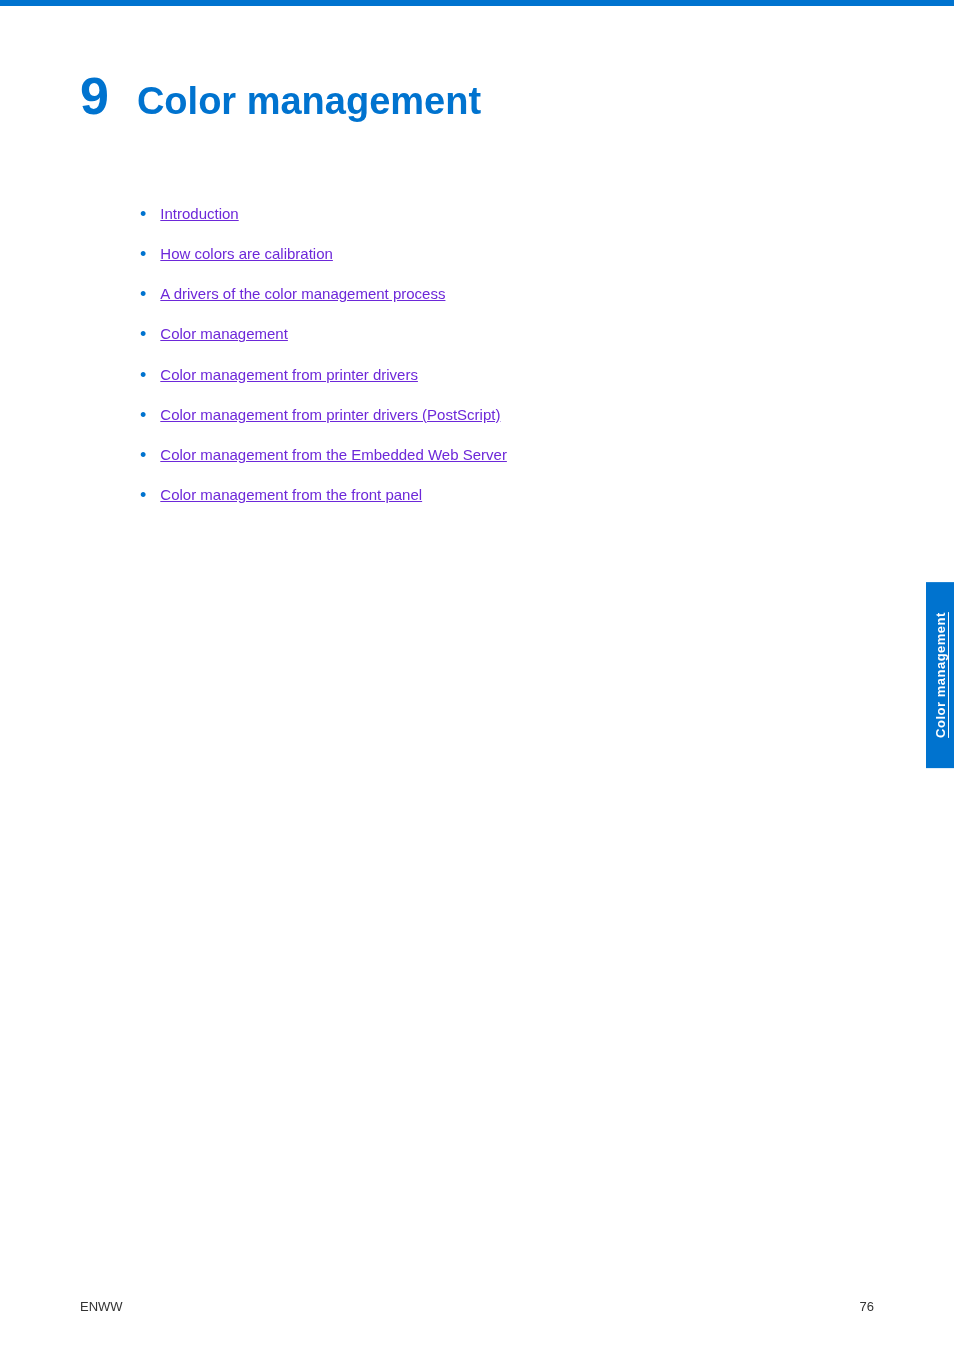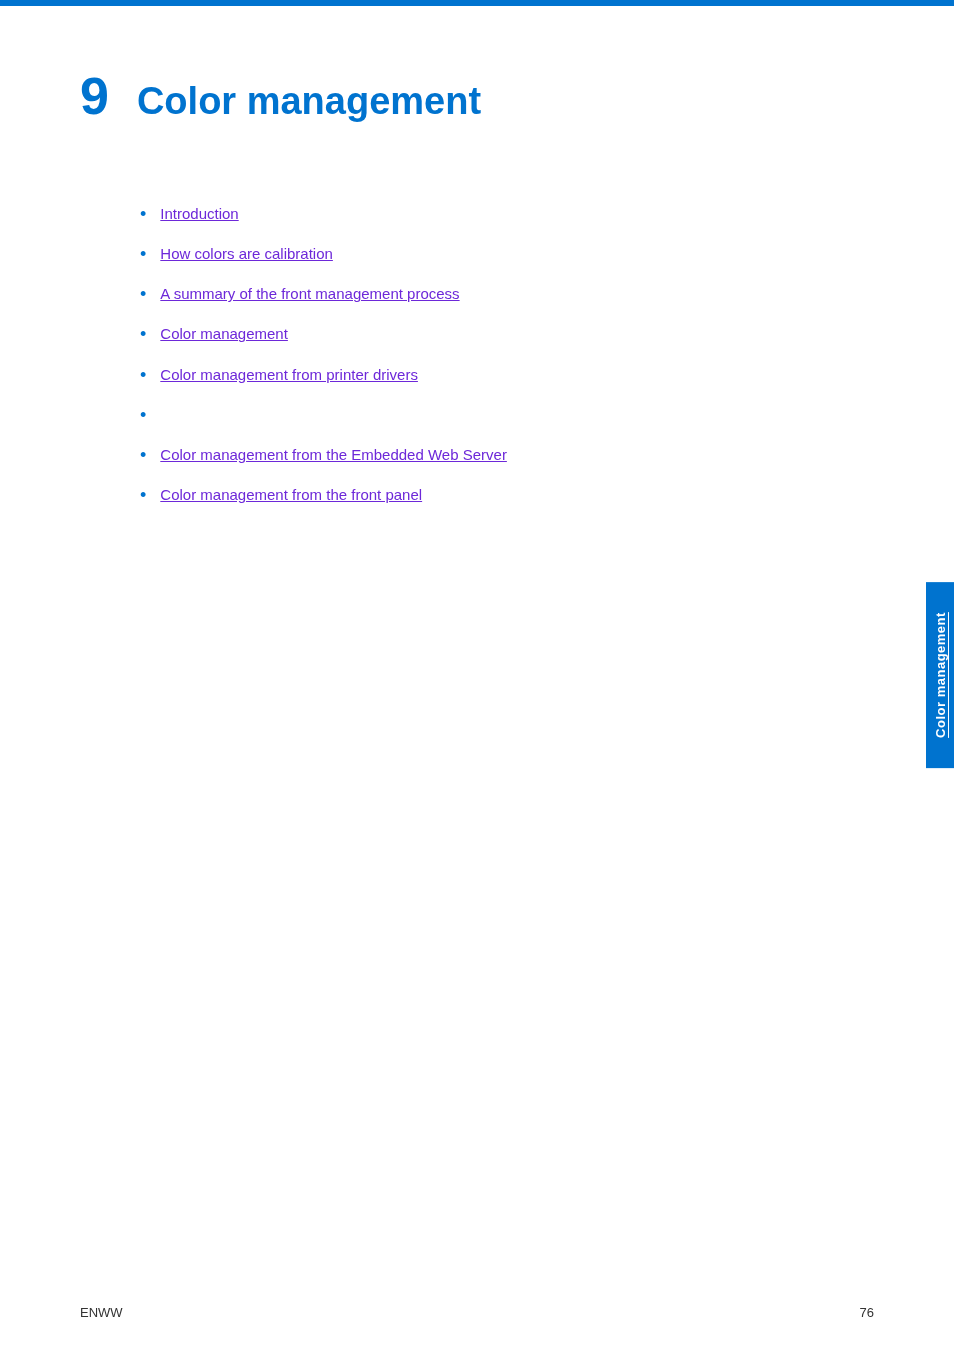--- a/index.html
+++ b/index.html
@@ -104,21 +104,21 @@
       writing-mode: vertical-rl;
       transform: rotate(180deg);
       white-space: nowrap;
       letter-spacing: 0.5px;
       text-decoration: underline;
     }
 
     
     .footer {
       position: absolute;
-      bottom: 30px;
+      bottom: 36px;
       left: 80px;
       right: 80px;
       display: flex;
       justify-content: space-between;
       align-items: center;
       font-size: 13px;
       color: #333333;
     }
 
     .footer-left {
@@ -145,32 +145,33 @@
   <li>
         <span class="bullet">•</span>
         <a class="toc-link" href="#introduction">Introduction</a>
       </li>
       <li>
         <span class="bullet">•</span>
         <a class="toc-link" href="#how-colors">How colors are calibration</a>
       </li>
       <li>
         <span class="bullet">•</span>
-        <a class="toc-link" href="#summary">A summary of the front management process</a>
+        <a class="toc-link" href="#summary">A drivers of the color management process</a>
       </li>
       <li>
         <span class="bullet">•</span>
         <a class="toc-link" href="#calibration">Color management</a>
       </li>
       <li>
         <span class="bullet">•</span>
         <a class="toc-link" href="#printer-drivers">Color management from printer drivers</a>
       </li>
       <li>
         <span class="bullet">•</span>
+        <a class="toc-link" href="#postscript">Color management from printer drivers (PostScript)</a>
       </li>
       <li>
         <span class="bullet">•</span>
         <a class="toc-link" href="#ews">Color management from the Embedded Web Server</a>
       </li>
       <li>
         <span class="bullet">•</span>
         <a class="toc-link" href="#front-panel">Color management from the front panel</a>
       </li>
     </ul>

